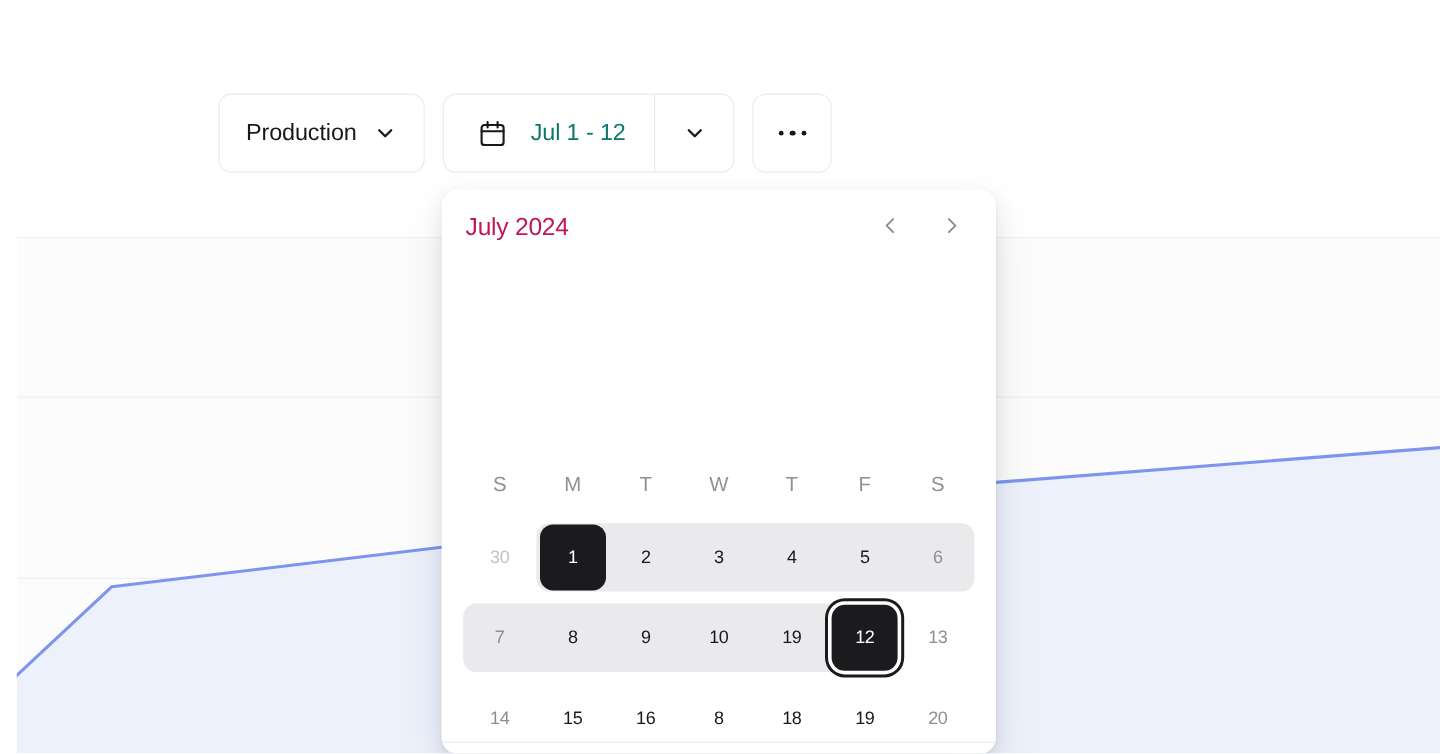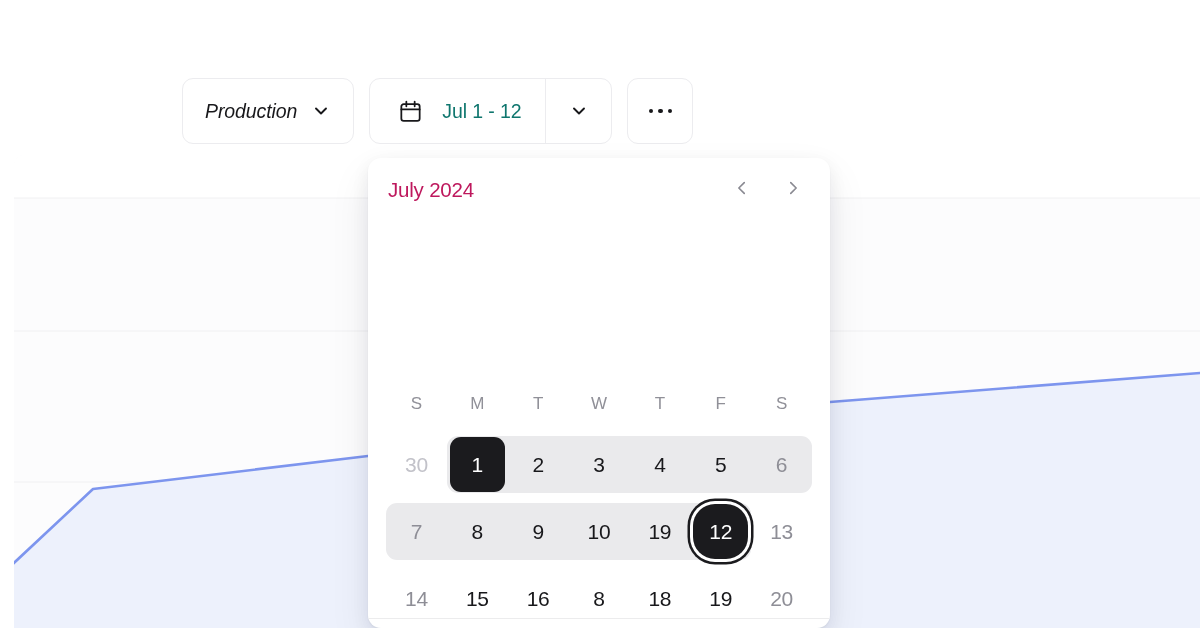--- a/index.html
+++ b/index.html
@@ -72,21 +72,20 @@
     display: flex;
     align-items: center;
     justify-content: center;
     cursor: pointer;
     font-family: "Liberation Sans", sans-serif;
   }
 
   .btn-env {
     padding: 0 22px;
     gap: 14px;
-    font-style: italic;
   }
   .btn-env .label {
     font-size: 19.5px;
     color: #18181b;
     letter-spacing: -0.1px;
     white-space: nowrap;
   }
 
   .btn-group {
     display: flex;
@@ -235,35 +234,34 @@
     height: 67px;
     cursor: pointer;
   }
   .cell span {
     display: flex;
     align-items: center;
     justify-content: center;
     width: 55px;
     height: 55px;
     border-radius: 11px;
-    font-size: 21px;
+    font-size: 15px;
     color: #18181b;
     letter-spacing: -0.3px;
   }
   .cell.weekend span { color: #8e8e96; }
   .cell.outside span { color: #c2c2c9; }
   .cell.selected span {
     background: #1b1b1e;
     color: #ffffff;
   }
   .cell.focused span {
     background: #1b1b1e;
     color: #ffffff;
     box-shadow: 0 0 0 3px #ffffff, 0 0 0 5.5px #1b1b1e;
-    border-radius: 22px;
   }
 
   .pop-divider {
     position: absolute;
     left: 0;
     top: 460px;
     width: 462px;
     height: 1px;
     background: #ececed;
   }

